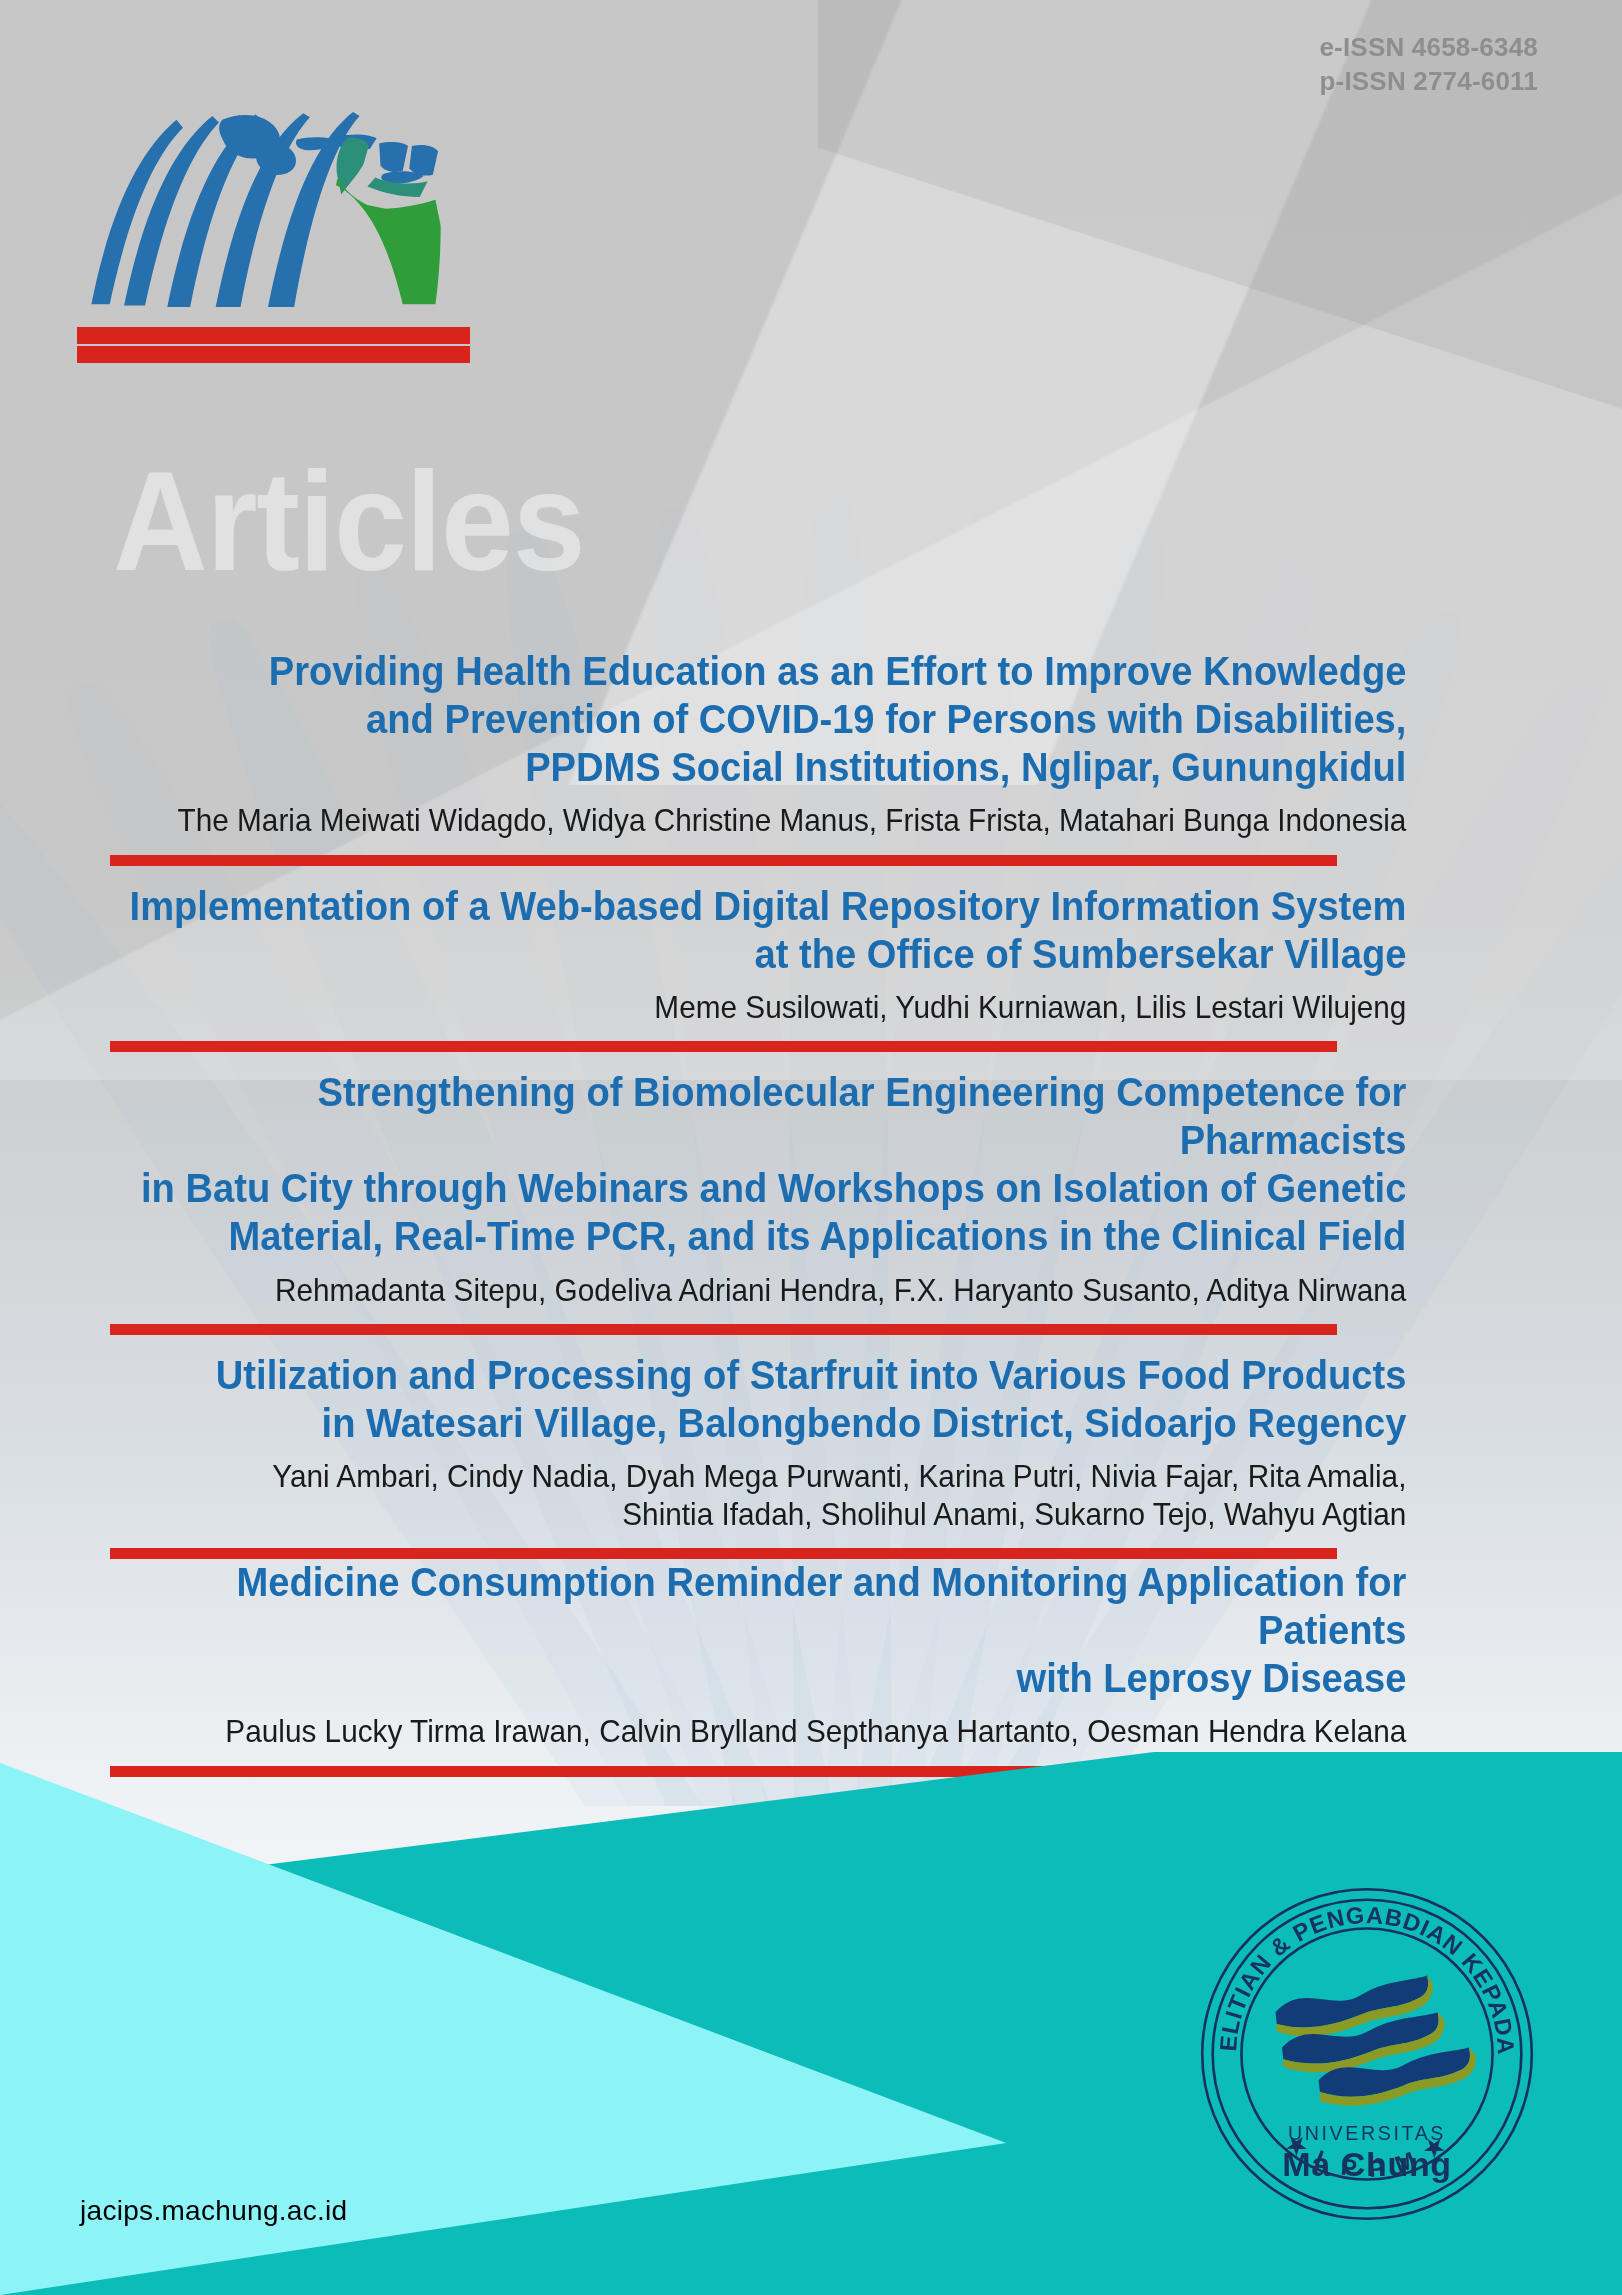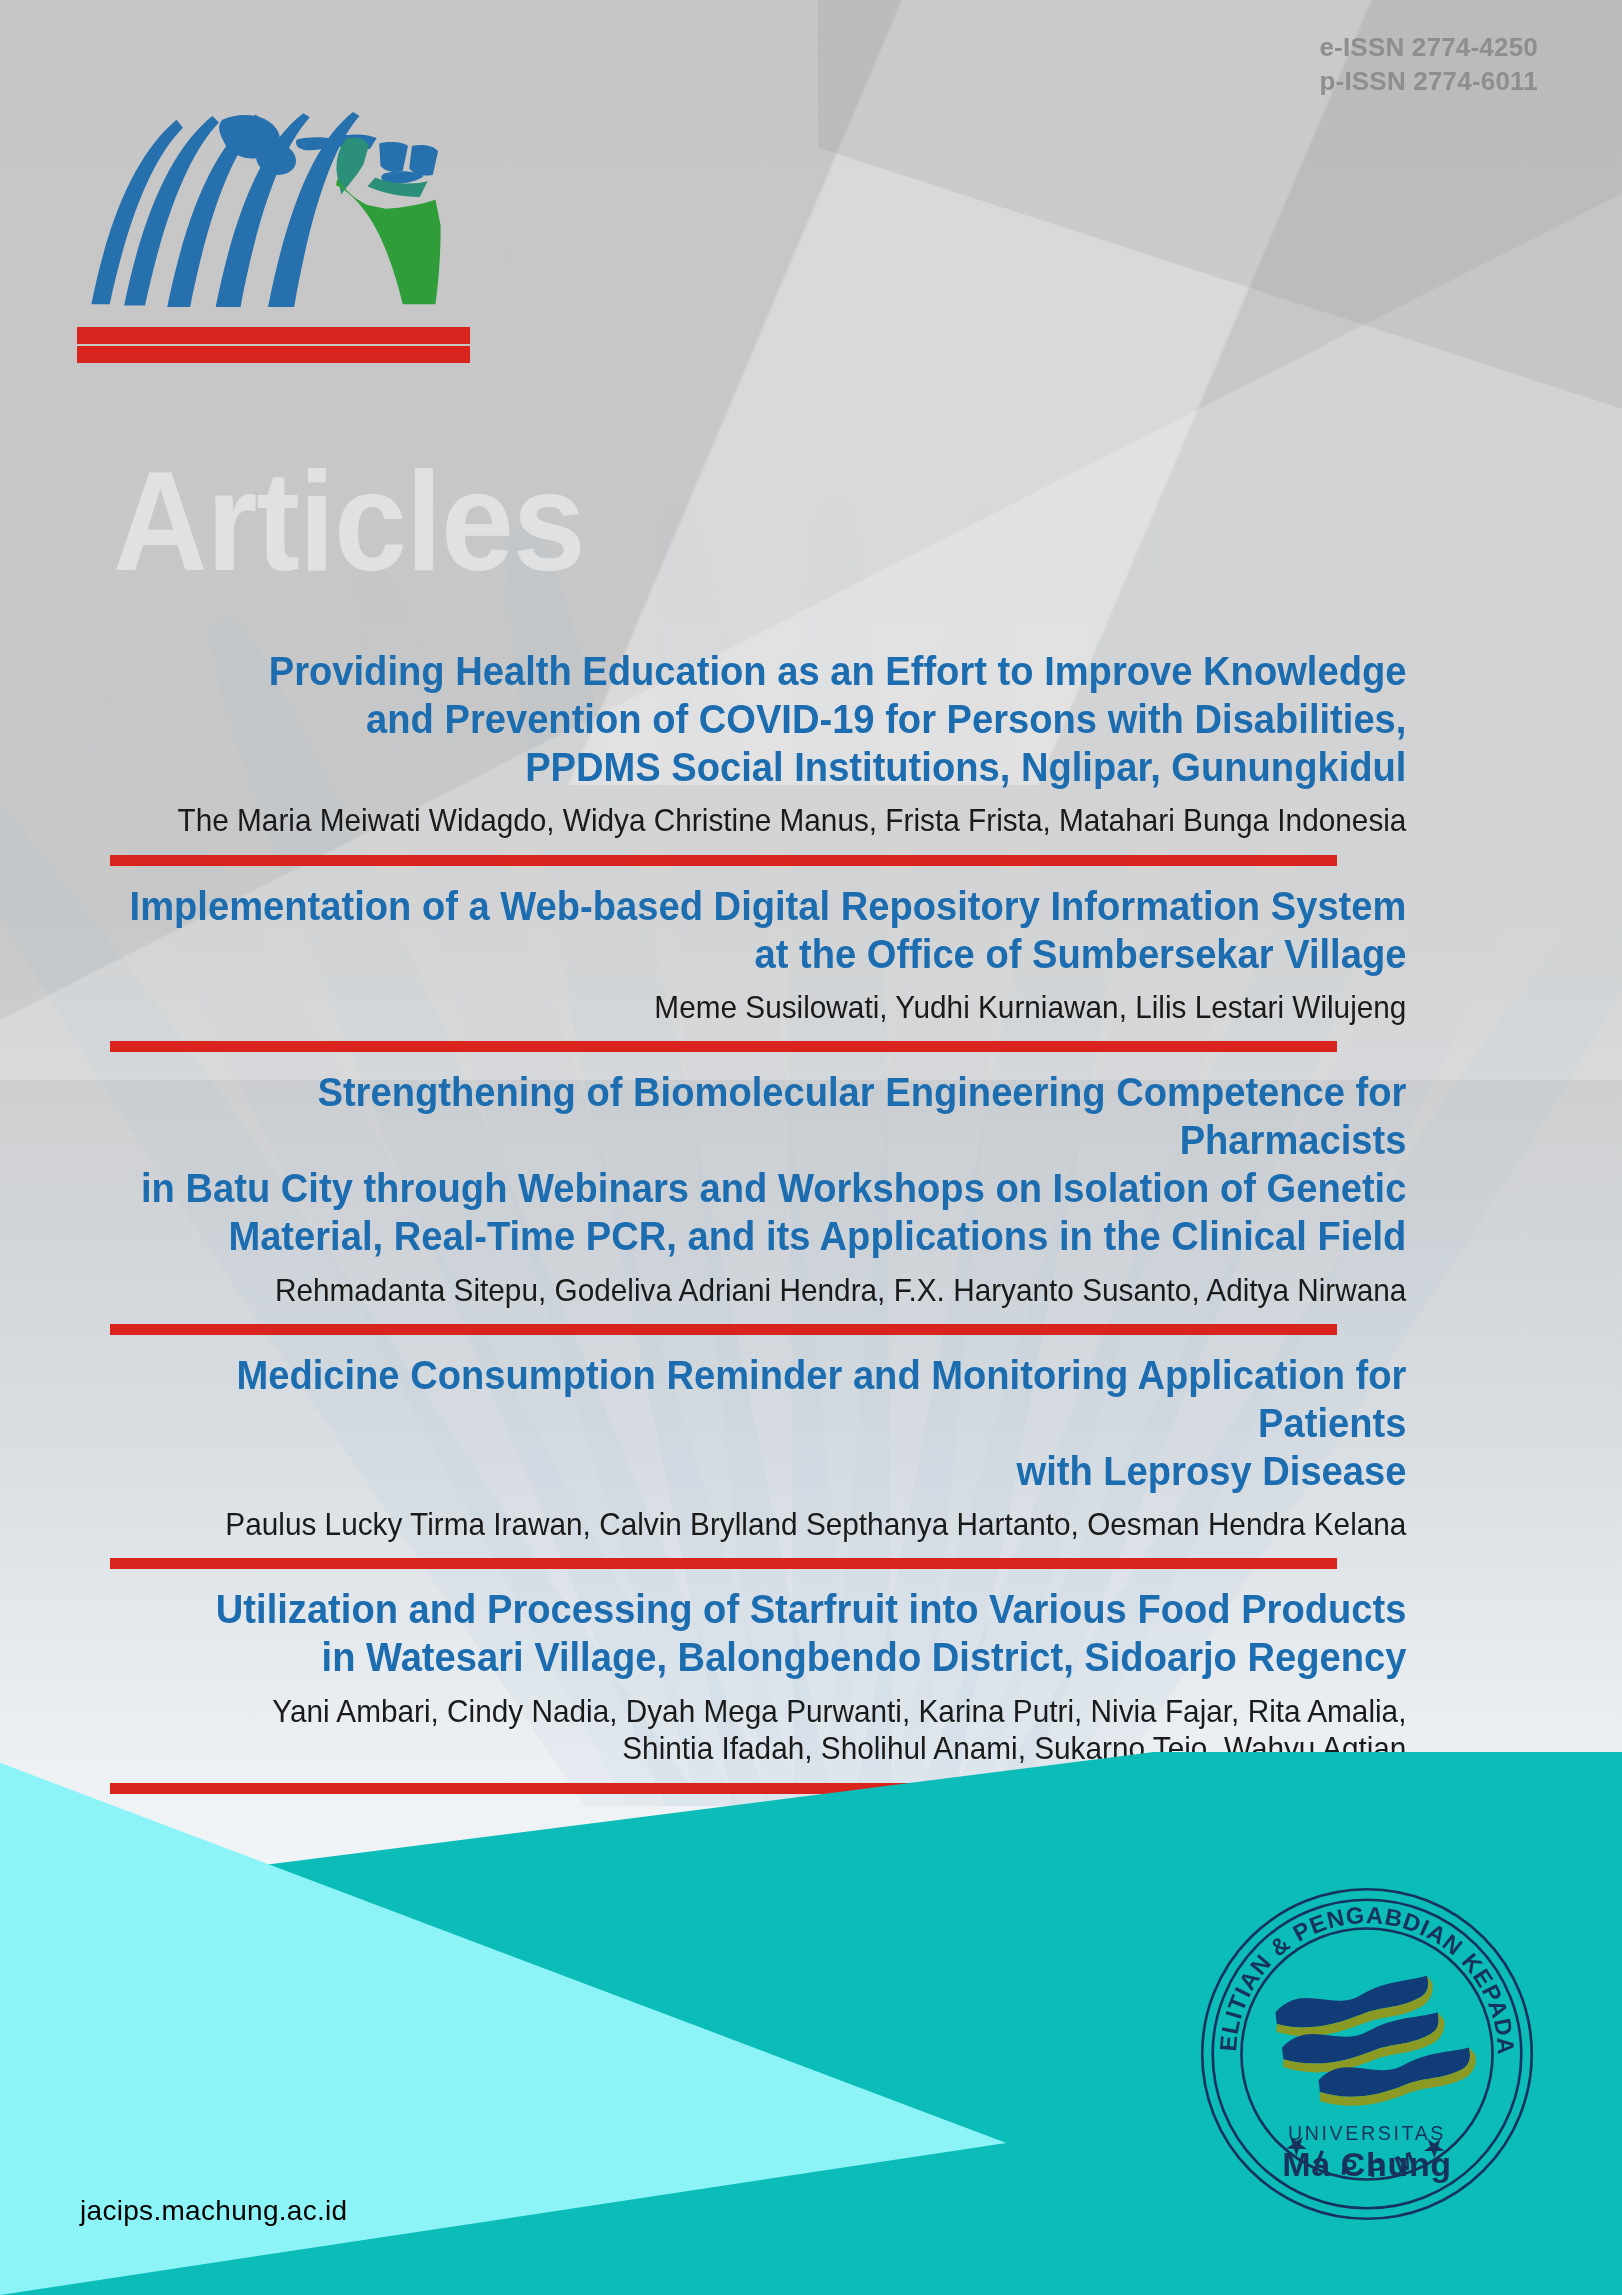--- a/index.html
+++ b/index.html
@@ -91,21 +91,21 @@
       <div class="ray" style="left: 807px; transform: rotate(16.4deg); opacity: 0.3;"></div>
       <div class="ray" style="left: 811px; transform: rotate(22deg); opacity: 0.55;"></div>
       <div class="ray" style="left: 815px; transform: rotate(27.6deg); opacity: 0.3;"></div>
       <div class="ray" style="left: 819px; transform: rotate(33.2deg); opacity: 0.55;"></div>
     </div>
   <div class="bg-diag1"></div>
   <div class="bg-diag2"></div>
   <div class="bg-diag3"></div>
 
   <div class="issn">
-    <div>e-ISSN 2774-4250</div>
+    <div>e-ISSN 4658-6348</div>
     <div>p-ISSN 2774-6011</div>
   </div>
 
   <div class="logo-wrap">
     <div class="logo-mark">
       <svg viewBox="0 0 610 330" xmlns="http://www.w3.org/2000/svg">
         <g fill="#2570ad">
           <path d="M150 30 C110 70 70 150 38 300 L10 300 C40 150 85 65 140 18 Z" transform="translate(12,0)"></path>
           <path d="M175 20 C135 62 95 145 62 300 L30 300 C62 145 108 56 165 10 Z" transform="translate(42,2)"></path>
           <path d="M205 14 C165 56 126 142 95 300 L60 300 C92 142 138 50 195 6 Z" transform="translate(78,4)"></path>
@@ -157,36 +157,36 @@
         <div class="art-title">Strengthening of Biomolecular Engineering Competence for Pharmacists
 in Batu City through Webinars and Workshops on Isolation of Genetic
 Material, Real-Time PCR, and its Applications in the Clinical Field</div>
         <div class="sp-a"></div>
         <div class="art-authors">Rehmadanta Sitepu, Godeliva Adriani Hendra, F.X. Haryanto Susanto, Aditya Nirwana</div>
         <div class="sp-b"></div>
         <div class="art-rule"></div>
         <div class="sp-c"></div>
       </div>
       <div class="art">
+        <div class="art-title">Utilization and Processing of Starfruit into Various Food Products
+in Watesari Village, Balongbendo District, Sidoarjo Regency</div>
+        <div class="sp-a"></div>
+        <div class="art-authors">Yani Ambari, Cindy Nadia, Dyah Mega Purwanti, Karina Putri, Nivia Fajar, Rita Amalia,
+Shintia Ifadah, Sholihul Anami, Sukarno Tejo, Wahyu Agtian</div>
+        <div class="sp-b"></div>
+        <div class="art-rule"></div>
+      </div>
+      <div class="art">
         <div class="art-title">Medicine Consumption Reminder and Monitoring Application for Patients
 with Leprosy Disease</div>
         <div class="sp-a"></div>
         <div class="art-authors">Paulus Lucky Tirma Irawan, Calvin Brylland Septhanya Hartanto, Oesman Hendra Kelana</div>
         <div class="sp-b"></div>
         <div class="art-rule"></div>
         <div class="sp-c"></div>
-      </div>
-      <div class="art">
-        <div class="art-title">Utilization and Processing of Starfruit into Various Food Products
-in Watesari Village, Balongbendo District, Sidoarjo Regency</div>
-        <div class="sp-a"></div>
-        <div class="art-authors">Yani Ambari, Cindy Nadia, Dyah Mega Purwanti, Karina Putri, Nivia Fajar, Rita Amalia,
-Shintia Ifadah, Sholihul Anami, Sukarno Tejo, Wahyu Agtian</div>
-        <div class="sp-b"></div>
-        <div class="art-rule"></div>
       </div>
     </div>
 
   <div class="wedge-teal"></div>
   <div class="wedge-cyan2"></div>
 
   <div class="footer-url">jacips.machung.ac.id</div>
 
   <div class="seal">
     <svg viewBox="0 0 520 520" xmlns="http://www.w3.org/2000/svg">

